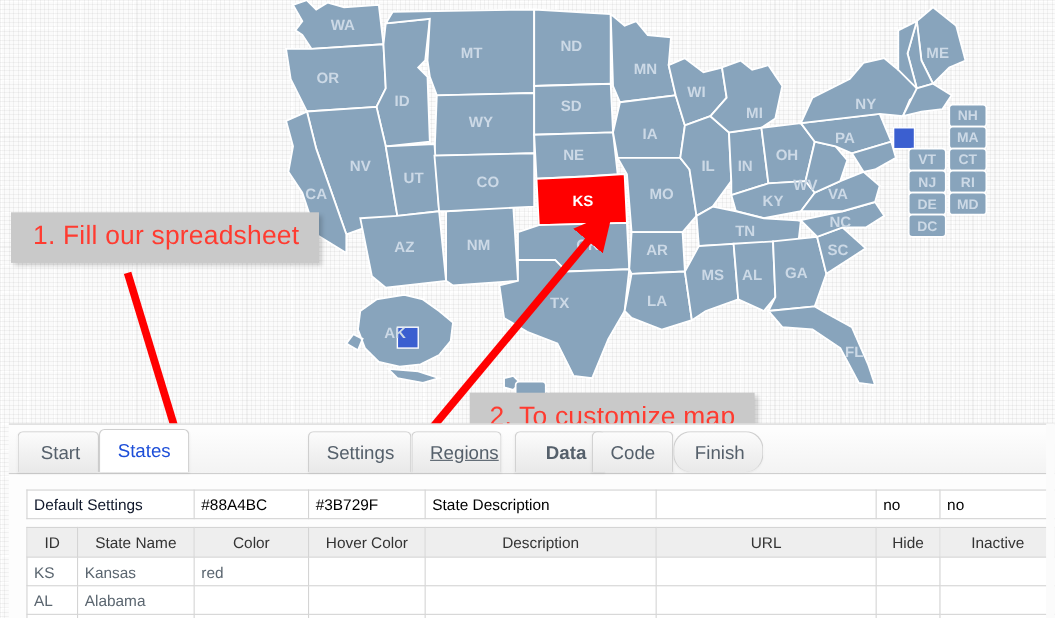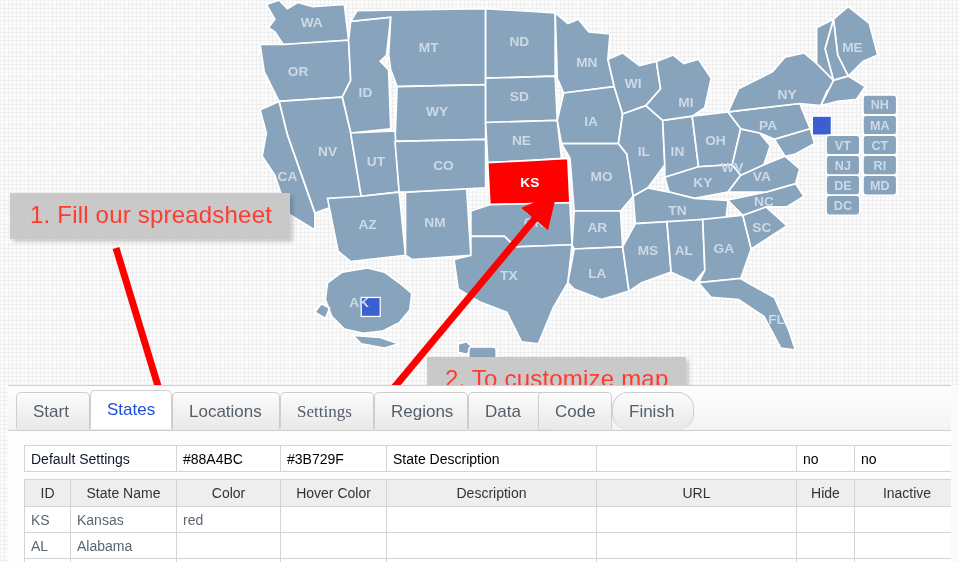--- a/index.html
+++ b/index.html
@@ -62,21 +62,21 @@
     position:absolute;left:0;top:7px;width:951px;height:38px;
     border-bottom:1px solid #cfcfcf;
     background:linear-gradient(to bottom,#fdfdfd,#f3f3f3);
   }
   .tab{
     position:absolute;top:0;height:37px;line-height:37px;
     padding:0 16px;font-size:17px;color:#55606b;
     background:linear-gradient(to bottom,#fcfcfc 0%,#f1f1f1 55%,#e9e9e9 100%);
     border:1px solid #cfcfcf;border-bottom:none;
     border-radius:5px 5px 0 0;
-    box-sizing:border-box;text-align:left;
+    box-sizing:border-box;text-align:right;
     box-shadow:0 1px 2px rgba(0,0,0,0.05);
   }
   .tab.active{
     background:#ffffff;color:#1d4ed8;height:39px;line-height:38px;
     z-index:5;
   }
   
   #table-wrap{position:absolute;left:16px;top:60px;width:935px;}
   table.ss{border-collapse:collapse;table-layout:fixed;width:935px;
            font-size:14px;color:#333;}
@@ -258,24 +258,23 @@
   <line x1="116" y1="248" x2="193" y2="501" stroke="#ff0000" stroke-width="7" marker-end="url(#ah)"></line>
   <line x1="292" y1="510" x2="548" y2="203" stroke="#ff0000" stroke-width="7" marker-end="url(#ah)"></line>
 </svg>
 
 <div id="panel">
   <div id="panel-top-divider"></div>
 
   <div id="tabbar">
     <div class="tab" style="left:8px;width:74px;">Start</div>
     <div class="tab active" style="left:82px;width:82px;top:-2px;">States</div>
-    <div class="tab" style="left:164px;width:108px;">Locations</div>
-    <div class="tab" style="left:272px;width:94px;font-family:Liberation Serif, serif;">Settings</div>
-    <div class="tab" style="left:366px;width:94px;">Regions</div>
-    <div class="tab" style="left:460px;width:82px;">Data</div>
+    <div class="tab" style="left:272px;width:94px;">Settings</div>
+    <div class="tab" style="left:366px;width:82px;text-decoration:underline;">Regions</div>
+    <div class="tab" style="left:460px;width:82px;font-weight:bold;">Data</div>
     <div class="tab" style="left:530px;width:74px;">Code</div>
     <div class="tab" style="left:604px;width:82px;border-radius:16px;">Finish</div>
   </div>
 
   <div id="table-wrap">
     <table class="ss">
       <colgroup>
         <col style="width:46px">
           <col style="width:106px">
           <col style="width:104px">

